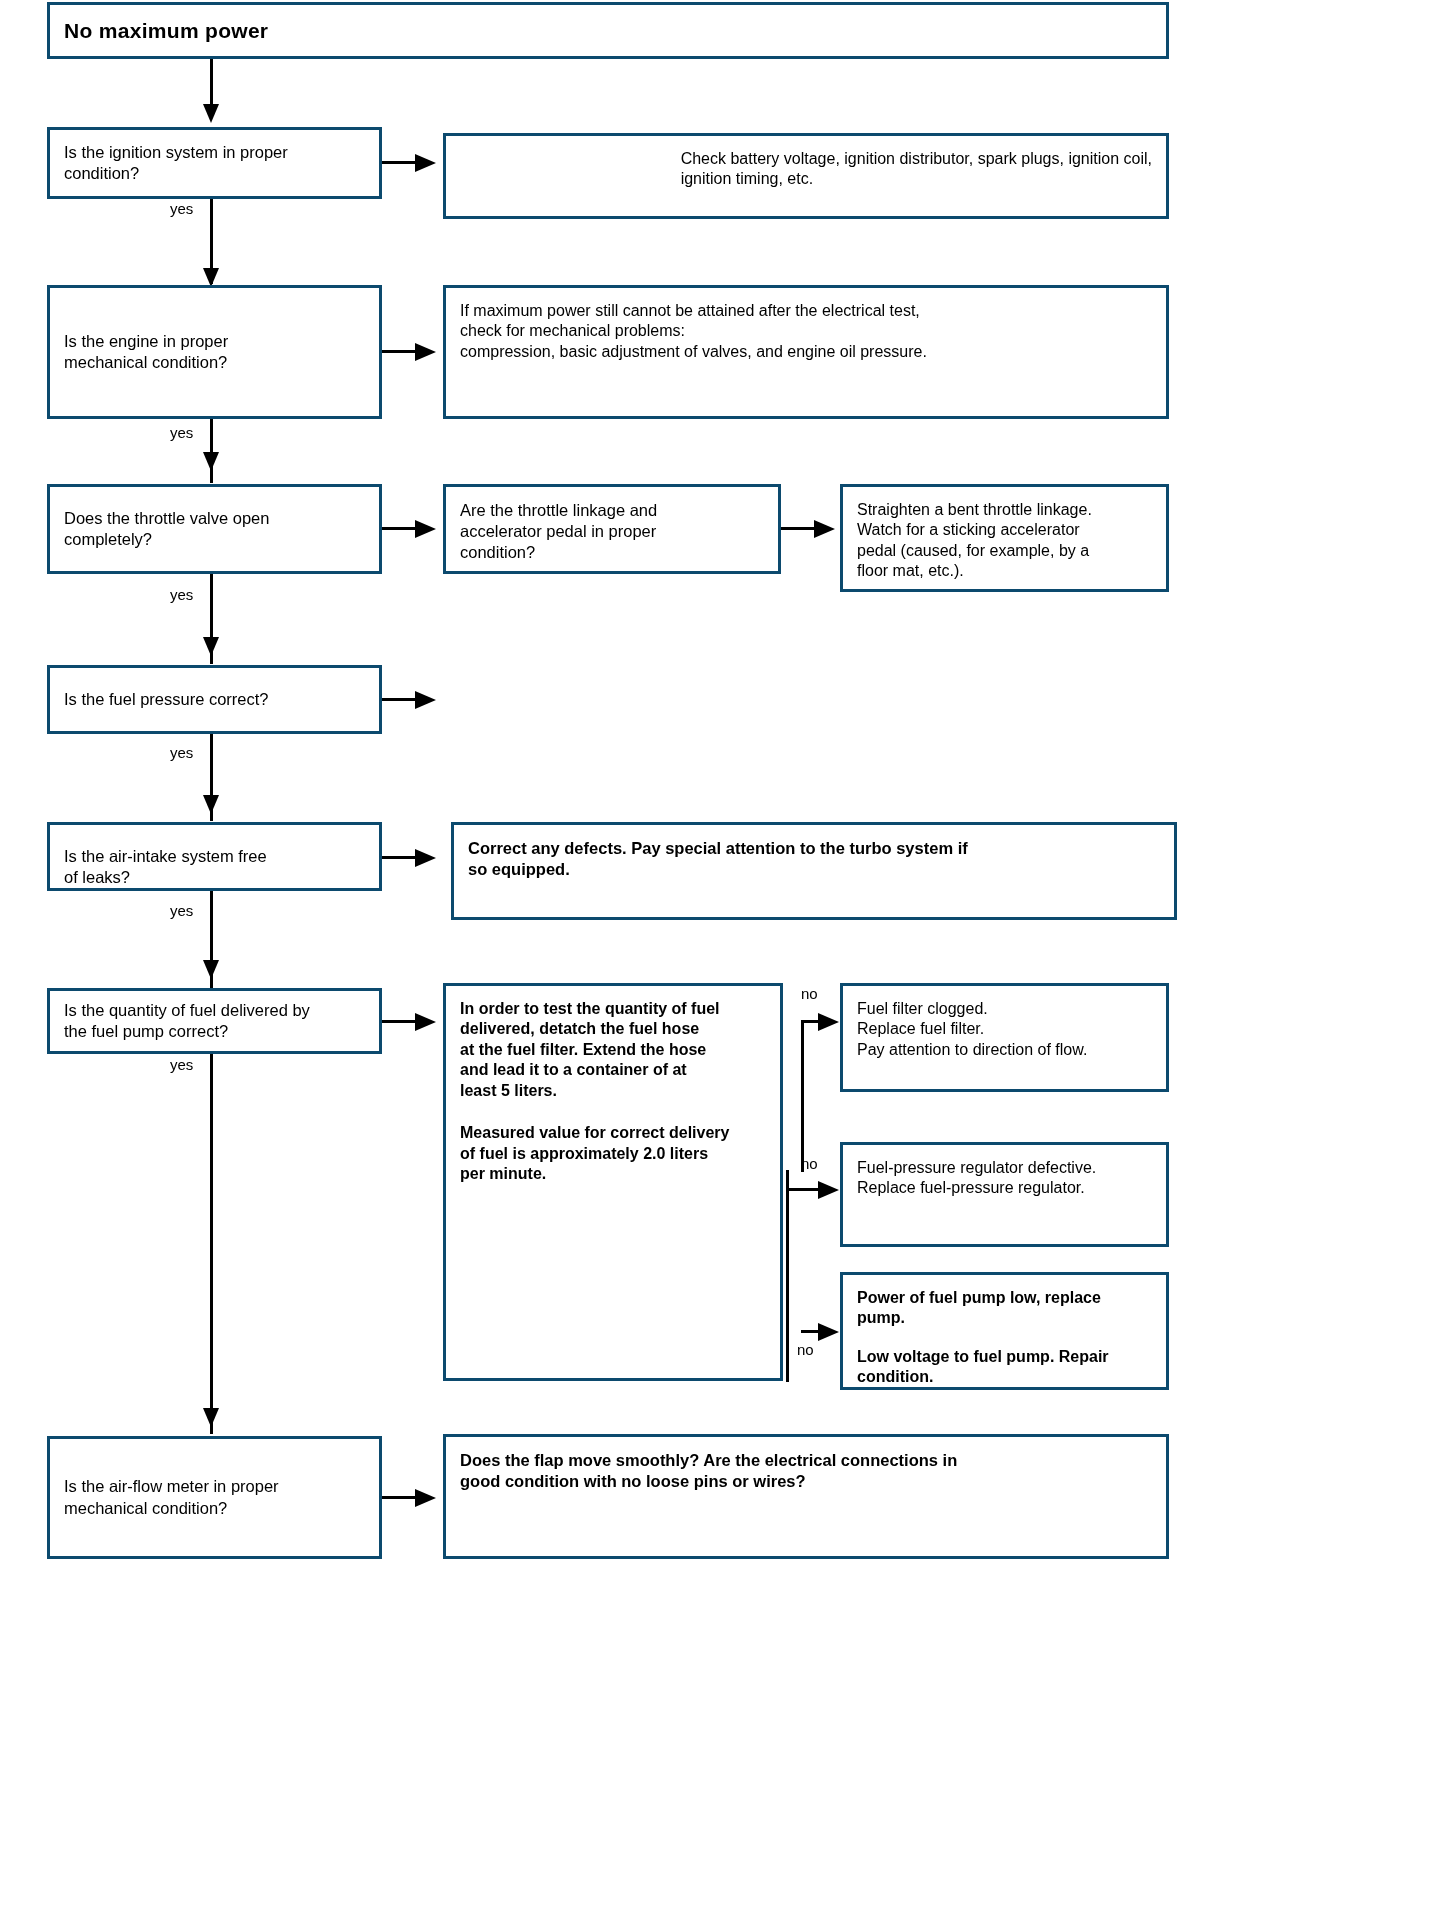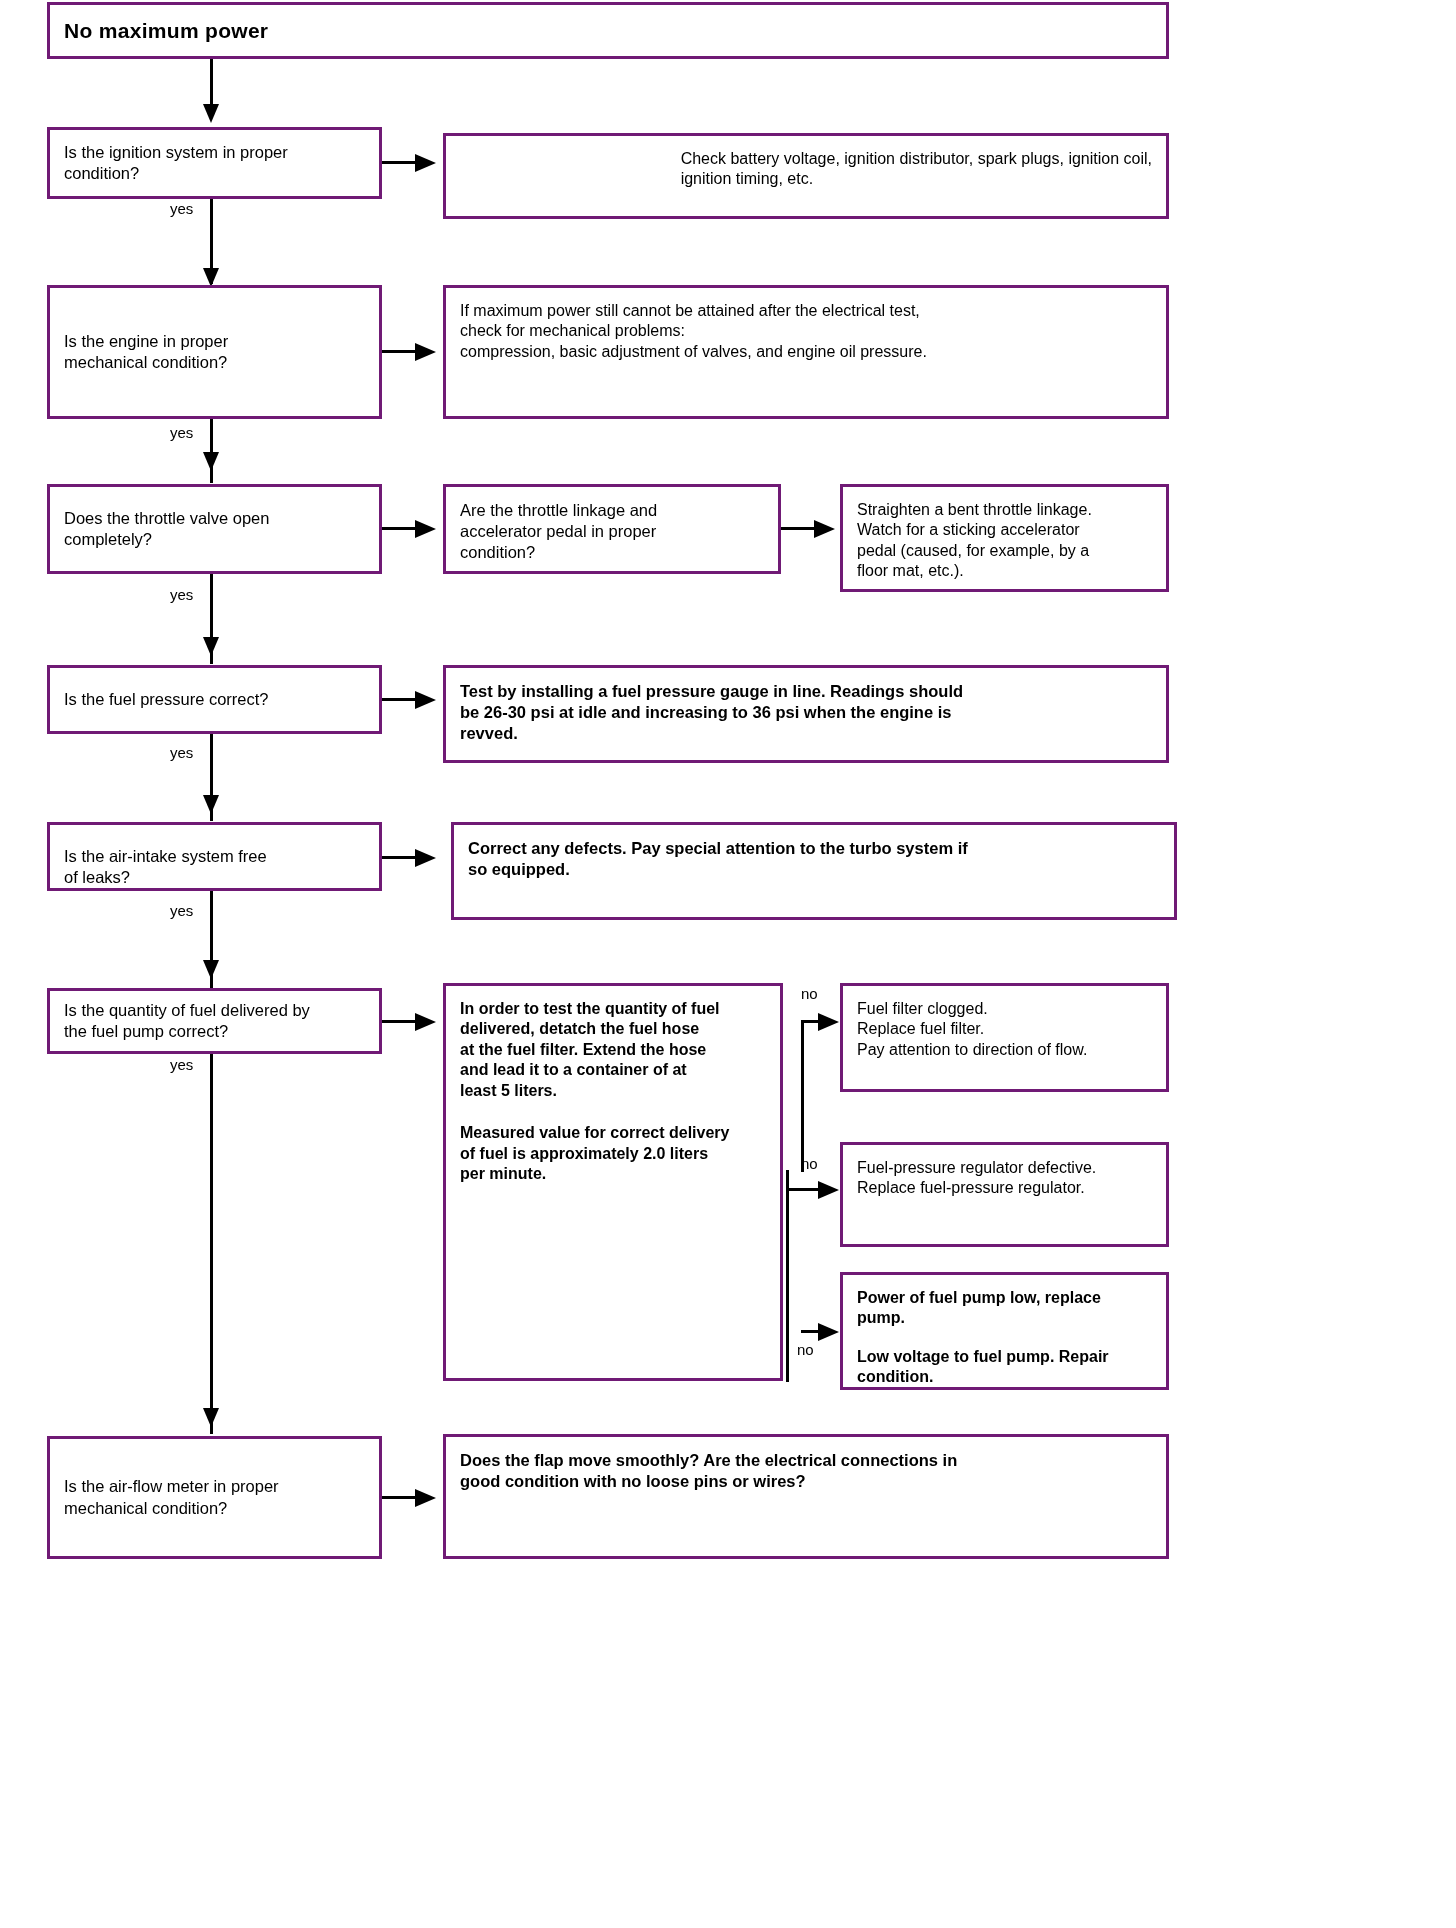--- a/index.html
+++ b/index.html
@@ -14,21 +14,21 @@
     width:1456px;
     height:1928px;
     overflow:hidden;
     background:#fff;
   }
 
   
   .box{
     position:absolute;
     box-sizing:border-box;
-    border:3px solid #701a75;
+    border:3px solid #0c4a6e;
     background:#fff;
     display:flex;
     align-items:center;
     overflow:hidden;
   }
   .box .txt{
     padding:0 14px;
     line-height:1.28;
     white-space:pre-line;
   }
@@ -133,25 +133,20 @@
 
   <div class="vline" style="left:210px;top:574px;height:90px;"></div>
   <div class="arrow-down" style="left:203px;top:637px;"></div>
   <div class="lbl" style="left:170px;top:586px;">yes</div>
 
   <div class="box" style="left:47px;top:665px;width:335px;height:69px;">
     <div class="txt t-q">Is the fuel pressure correct?</div>
   </div>
   <div class="hline" style="left:382px;top:698px;width:48px;"></div>
   <div class="arrow-right" style="left:415px;top:691px;"></div>
-  <div class="box top-al" style="left:443px;top:665px;width:726px;height:98px;">
-    <div class="txt t-bold">Test by installing a fuel pressure gauge in line. Readings should
-be 26-30 psi at idle and increasing to 36 psi when the engine is
-revved.</div>
-  </div>
 
   <div class="vline" style="left:210px;top:734px;height:87px;"></div>
   <div class="arrow-down" style="left:203px;top:795px;"></div>
   <div class="lbl" style="left:170px;top:744px;">yes</div>
 
   <div class="box" style="left:47px;top:822px;width:335px;height:69px;align-items:flex-end;">
     <div class="txt t-q">Is the air-intake system free
 of leaks?</div>
   </div>
   <div class="hline" style="left:382px;top:856px;width:48px;"></div>

